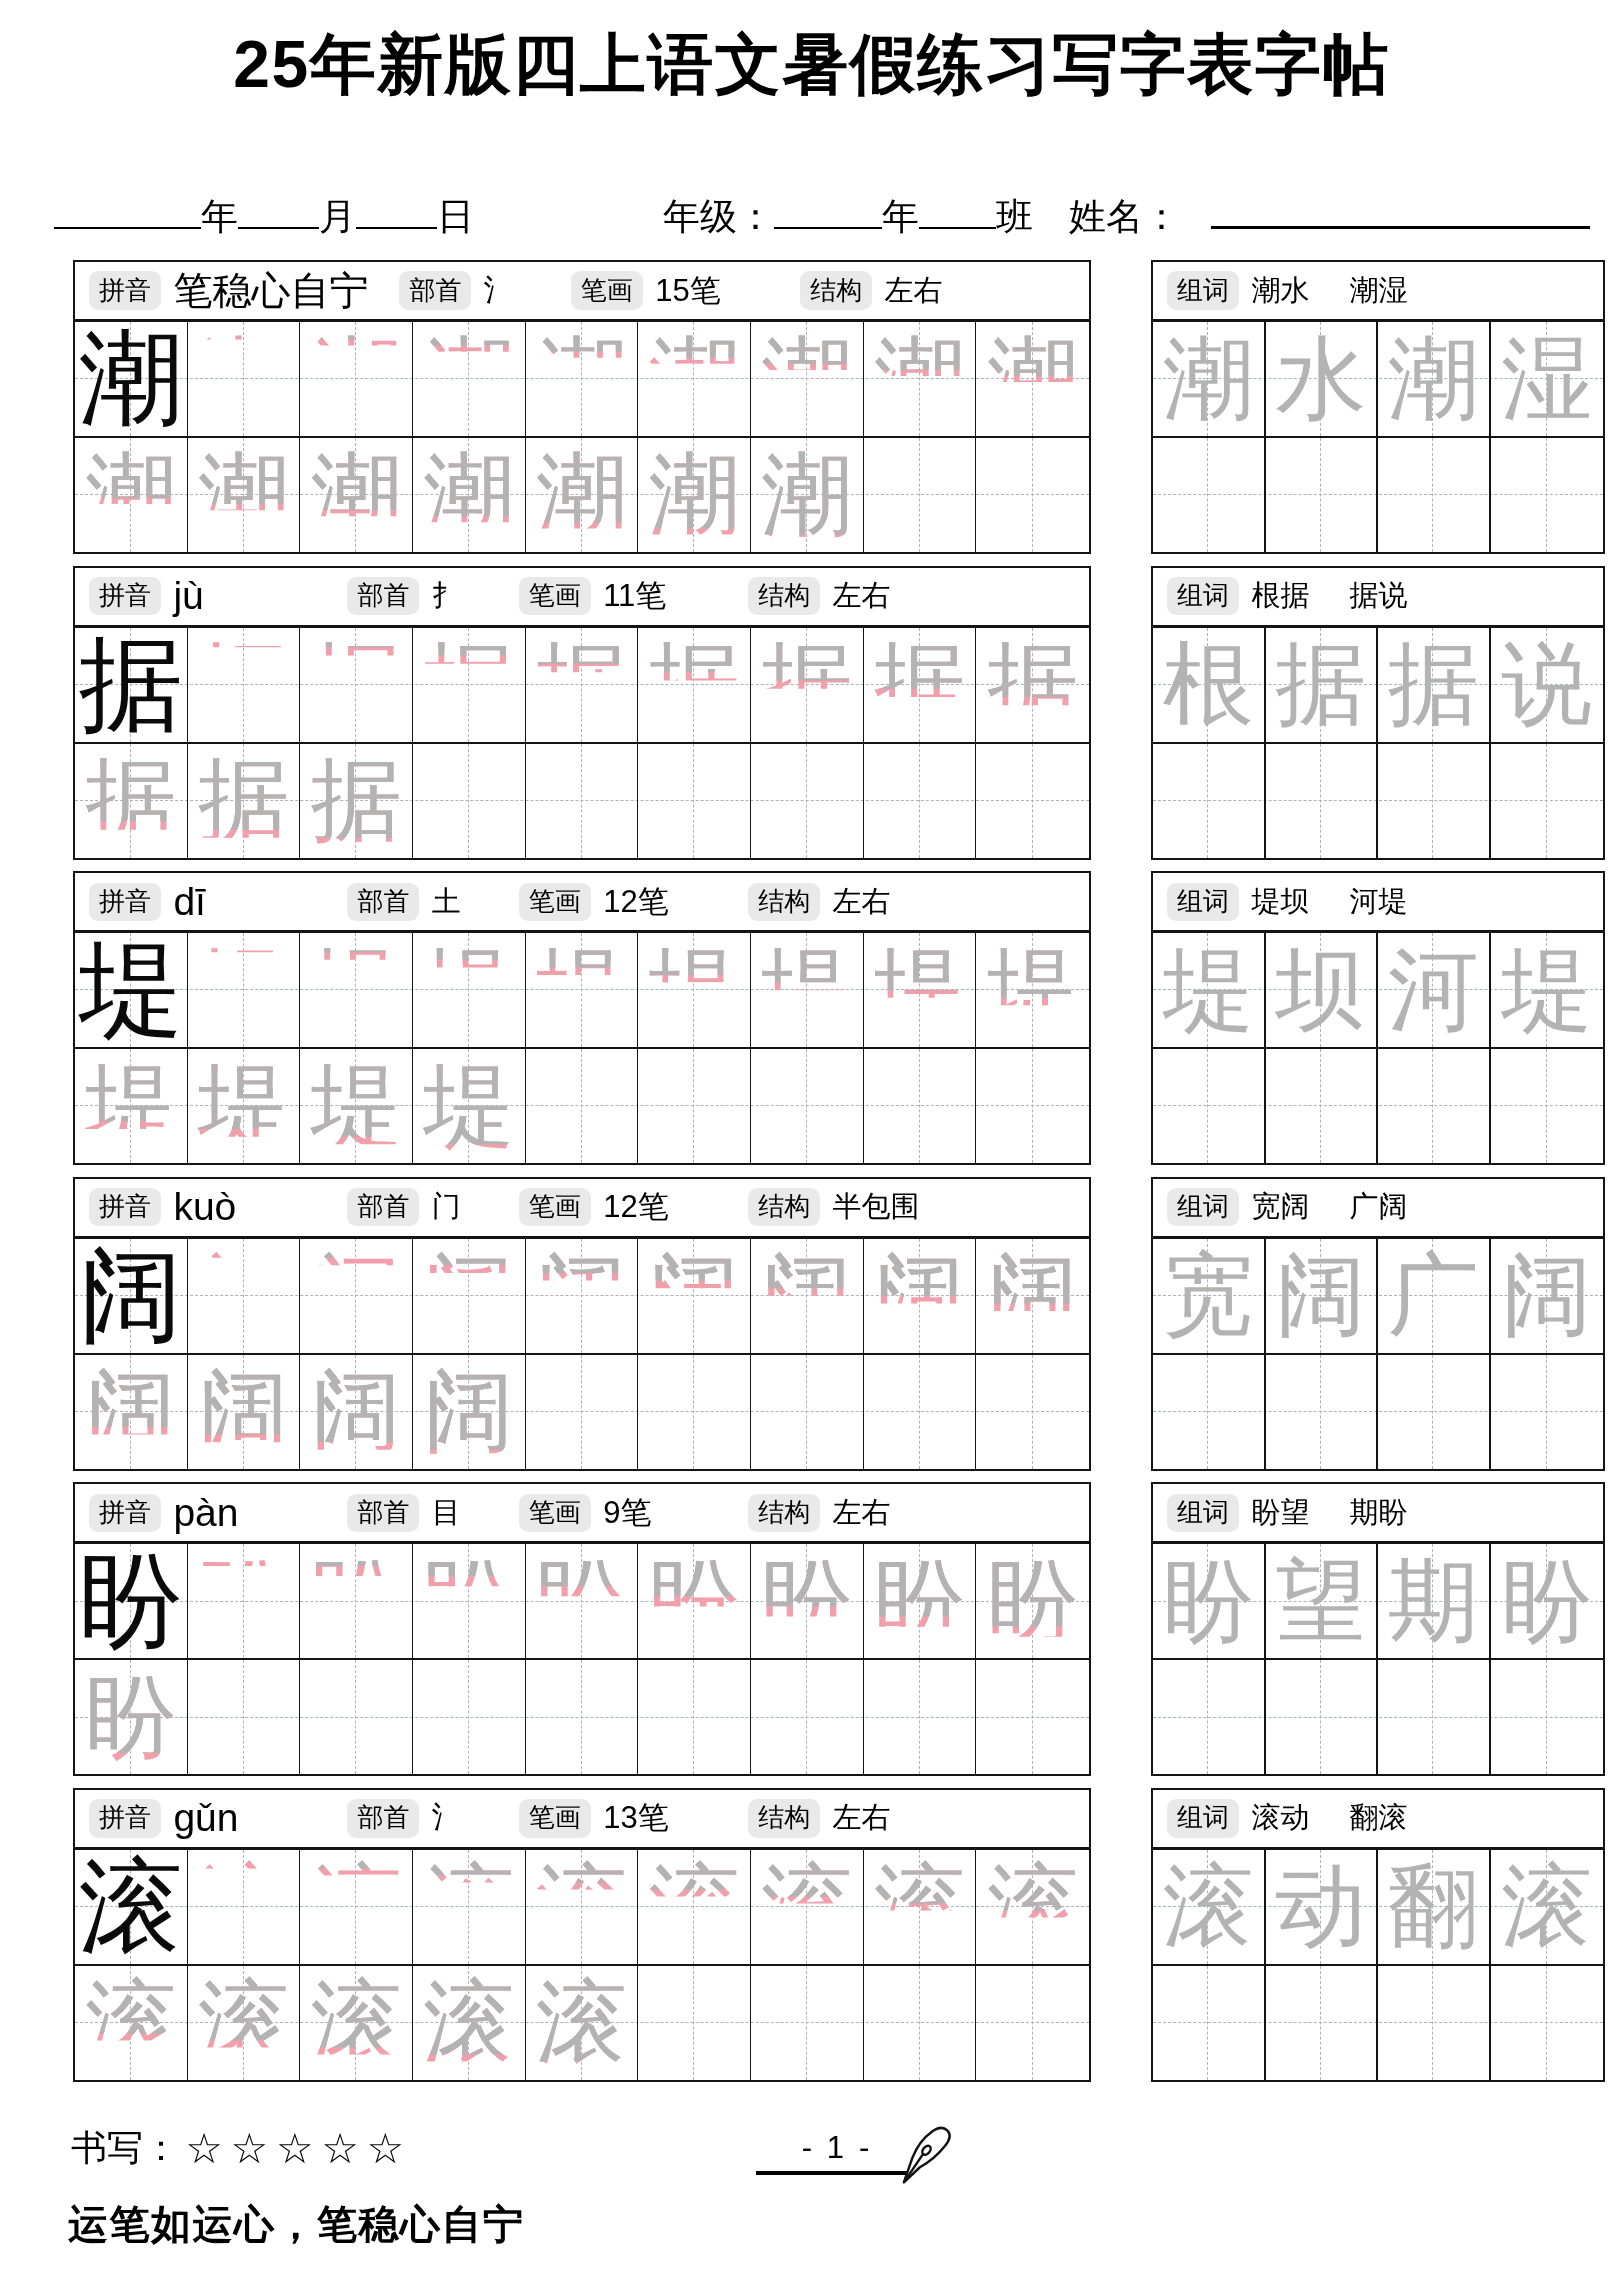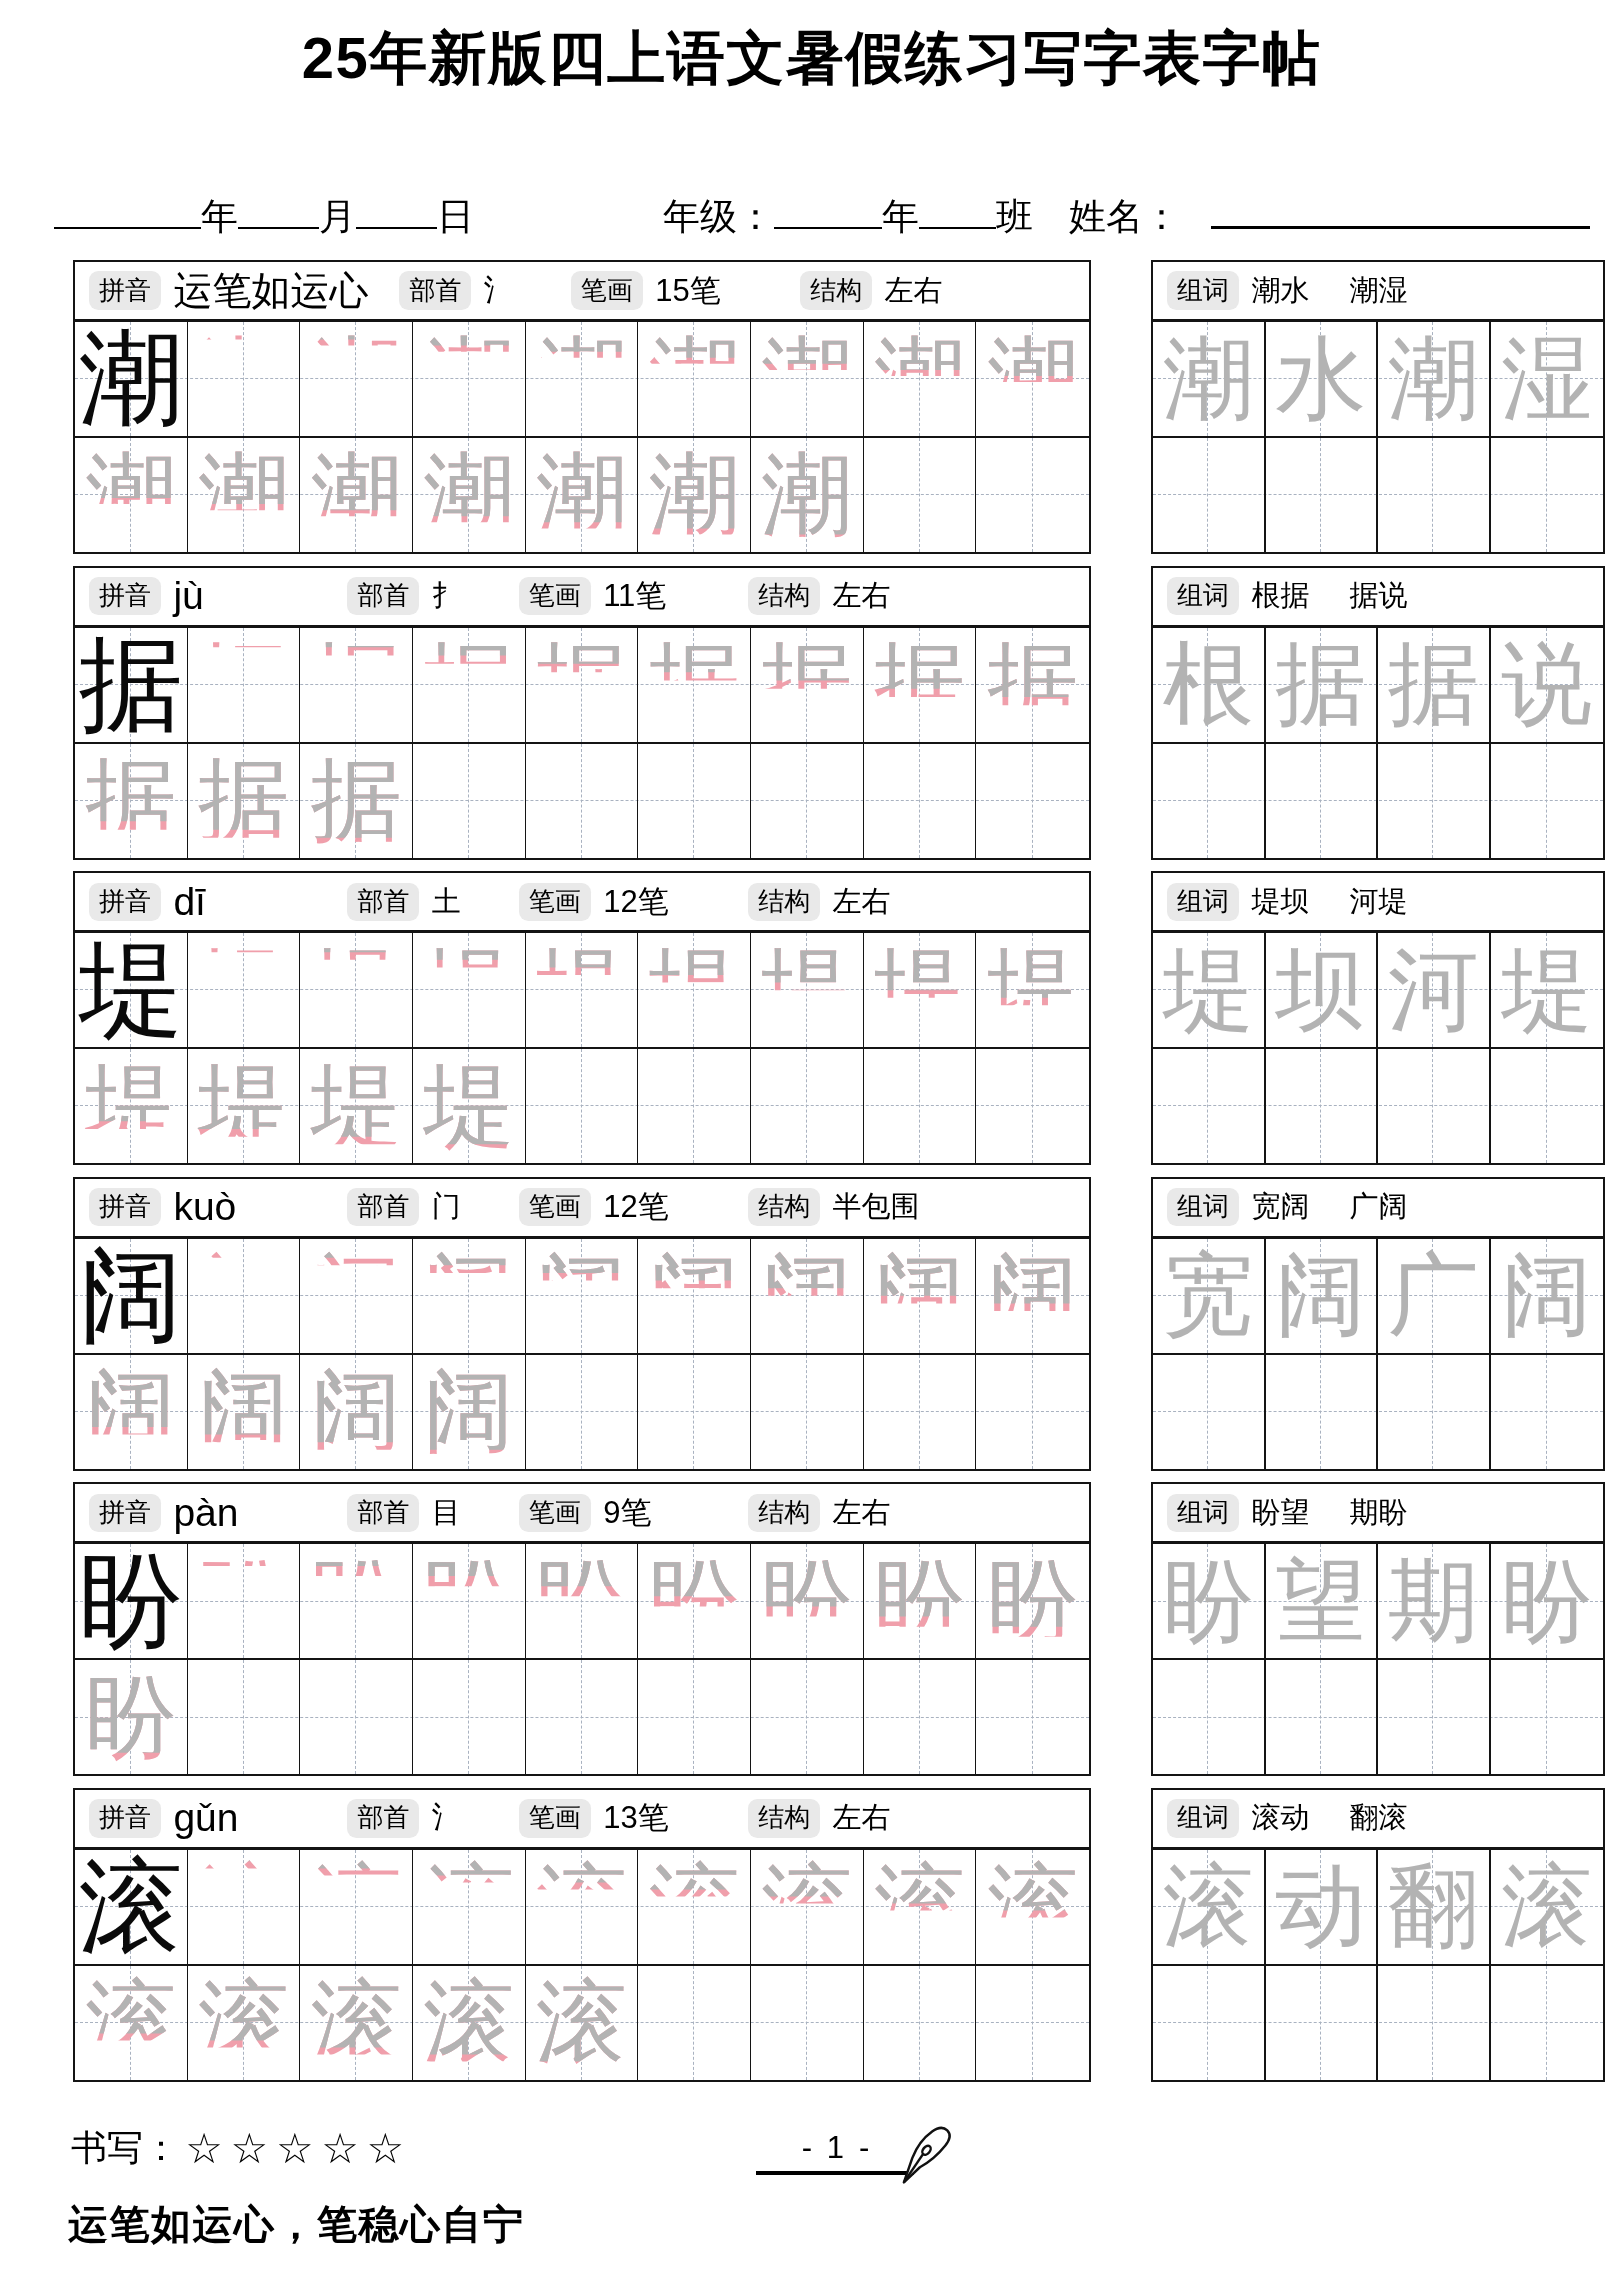--- a/index.html
+++ b/index.html
@@ -10,21 +10,21 @@
     --chip:#e9e9e9;
   }
   html,body{margin:0;padding:0;}
   body{
     width:1623px;height:2295px;position:relative;background:#ffffff;
     font-family:"Liberation Sans",sans-serif;color:var(--ink);overflow:hidden;
   }
   
   .title{
     position:absolute;top:20px;left:0;width:100%;margin:0;text-align:center;
-    font-size:58px;font-weight:800;letter-spacing:1.5px;color:#000;
+    font-size:66px;font-weight:800;letter-spacing:1.5px;color:#000;
     font-family:"Liberation Sans",sans-serif;
   }
   
   .info-line{
     position:absolute;top:189px;left:54px;width:1530px;
     font-size:37px;font-family:"Liberation Serif",serif;white-space:nowrap;color:#000;
   }
   .blank{display:inline-block;border-bottom:2.3px solid #000;height:1em;vertical-align:baseline;}
   .gap{display:inline-block;}
   .name-blank{border-bottom-width:3.9px;}
@@ -93,21 +93,21 @@
 
   <h1 class="title">25年新版四上语文暑假练习写字表字帖</h1>
 
   <div class="info-line"><span class="blank" style="width:147px"></span><span>年</span><span class="blank" style="width:81px"></span><span>月</span><span class="blank" style="width:81px"></span><span>日</span><span class="gap" style="width:189px"></span><span>年级：</span><span class="blank" style="width:108px"></span><span>年</span><span class="blank" style="width:77px"></span><span>班</span><span class="gap" style="width:36px"></span><span>姓名：</span><span class="gap" style="width:31px"></span><span class="blank name-blank" style="width:379px"></span></div>
 
   <div class="blocks">
       <div class="block">
         <div class="card left-card">
           <div class="card-header">
             <span class="chip">拼音</span>
-            <span class="hval pinyin">运笔如运心</span>
+            <span class="hval pinyin">笔稳心自宁</span>
             <span class="chip">部首</span>
             <span class="hval radical">氵</span>
             <span class="chip">笔画</span>
             <span class="hval strokes">15笔</span>
             <span class="chip">结构</span>
             <span class="hval structure">左右</span>
           </div>
           <div class="grid-row first">
             <div class="cell">
               <span class="glyph main">潮</span>

